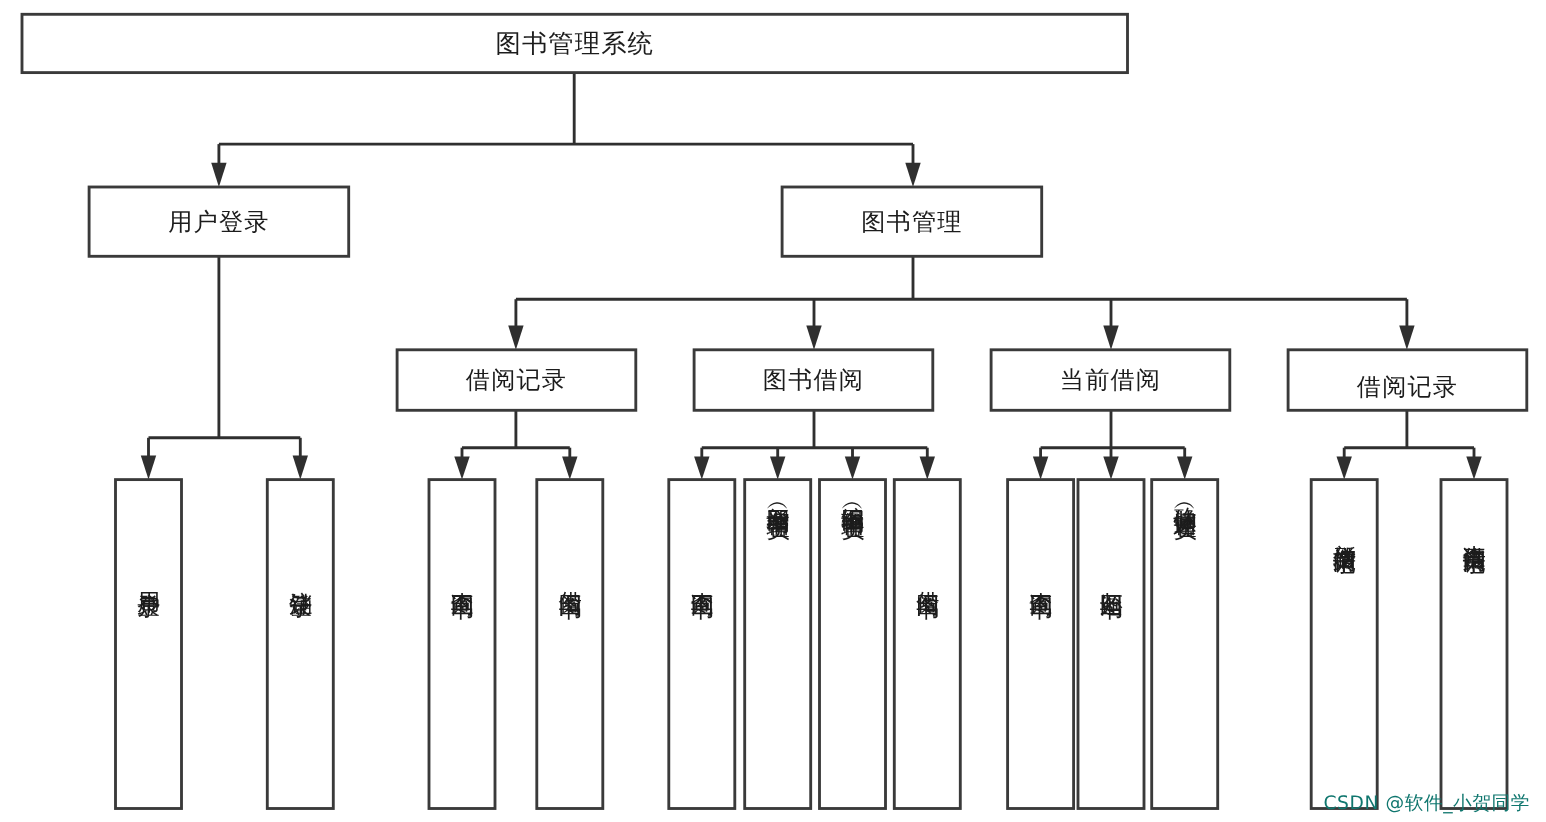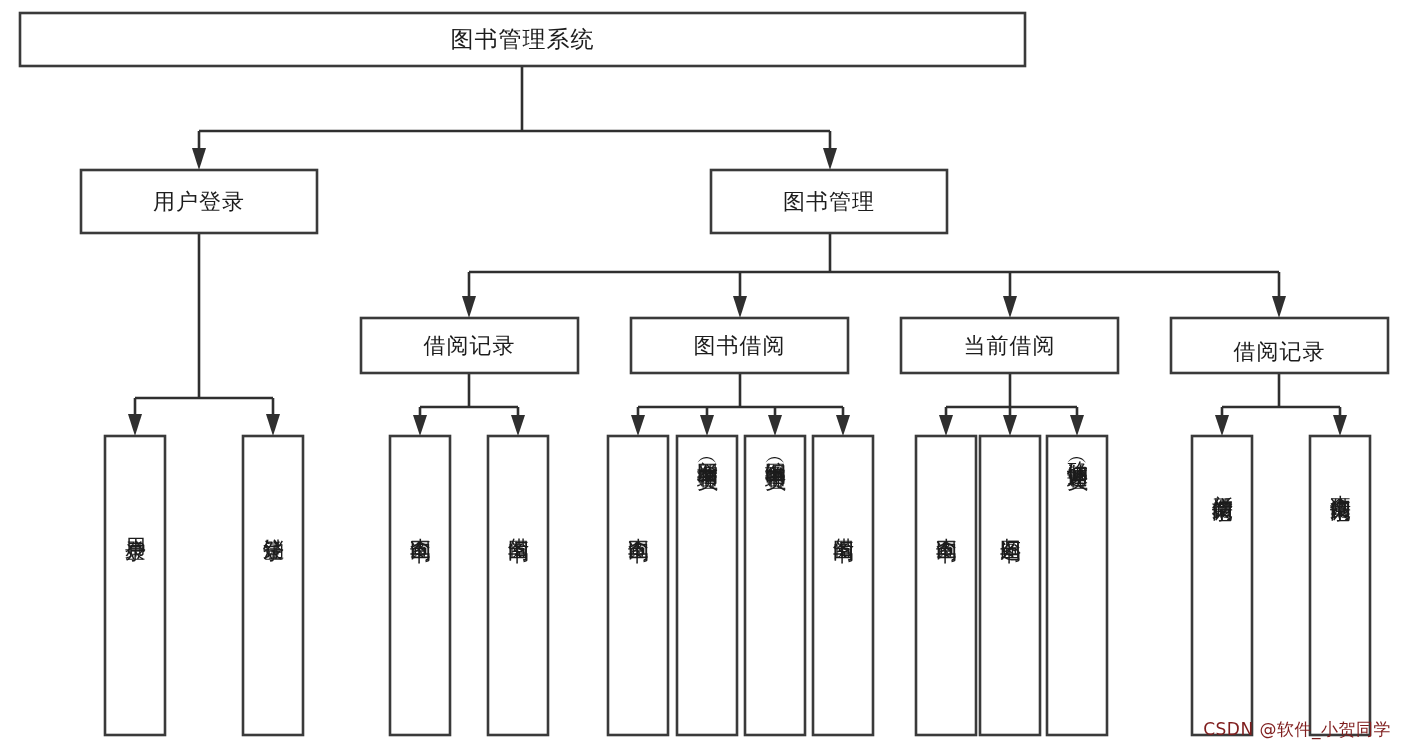--- a/index.html
+++ b/index.html
@@ -73,21 +73,21 @@
   }
   .root-label-text {
     font-size: 23px;
   }
   #watermark {
     position: absolute;
     right: 14px;
     bottom: 6px;
     font-family: "DejaVu Sans", "Liberation Sans", sans-serif;
     font-size: 17px;
-    color: #7f1d1d;
+    color: #0f766e;
     letter-spacing: 0.5px;
     white-space: nowrap;
     pointer-events: none;
   }
 </style>
 </head>
 <body>
 
 <div id="diagram-root">
 

